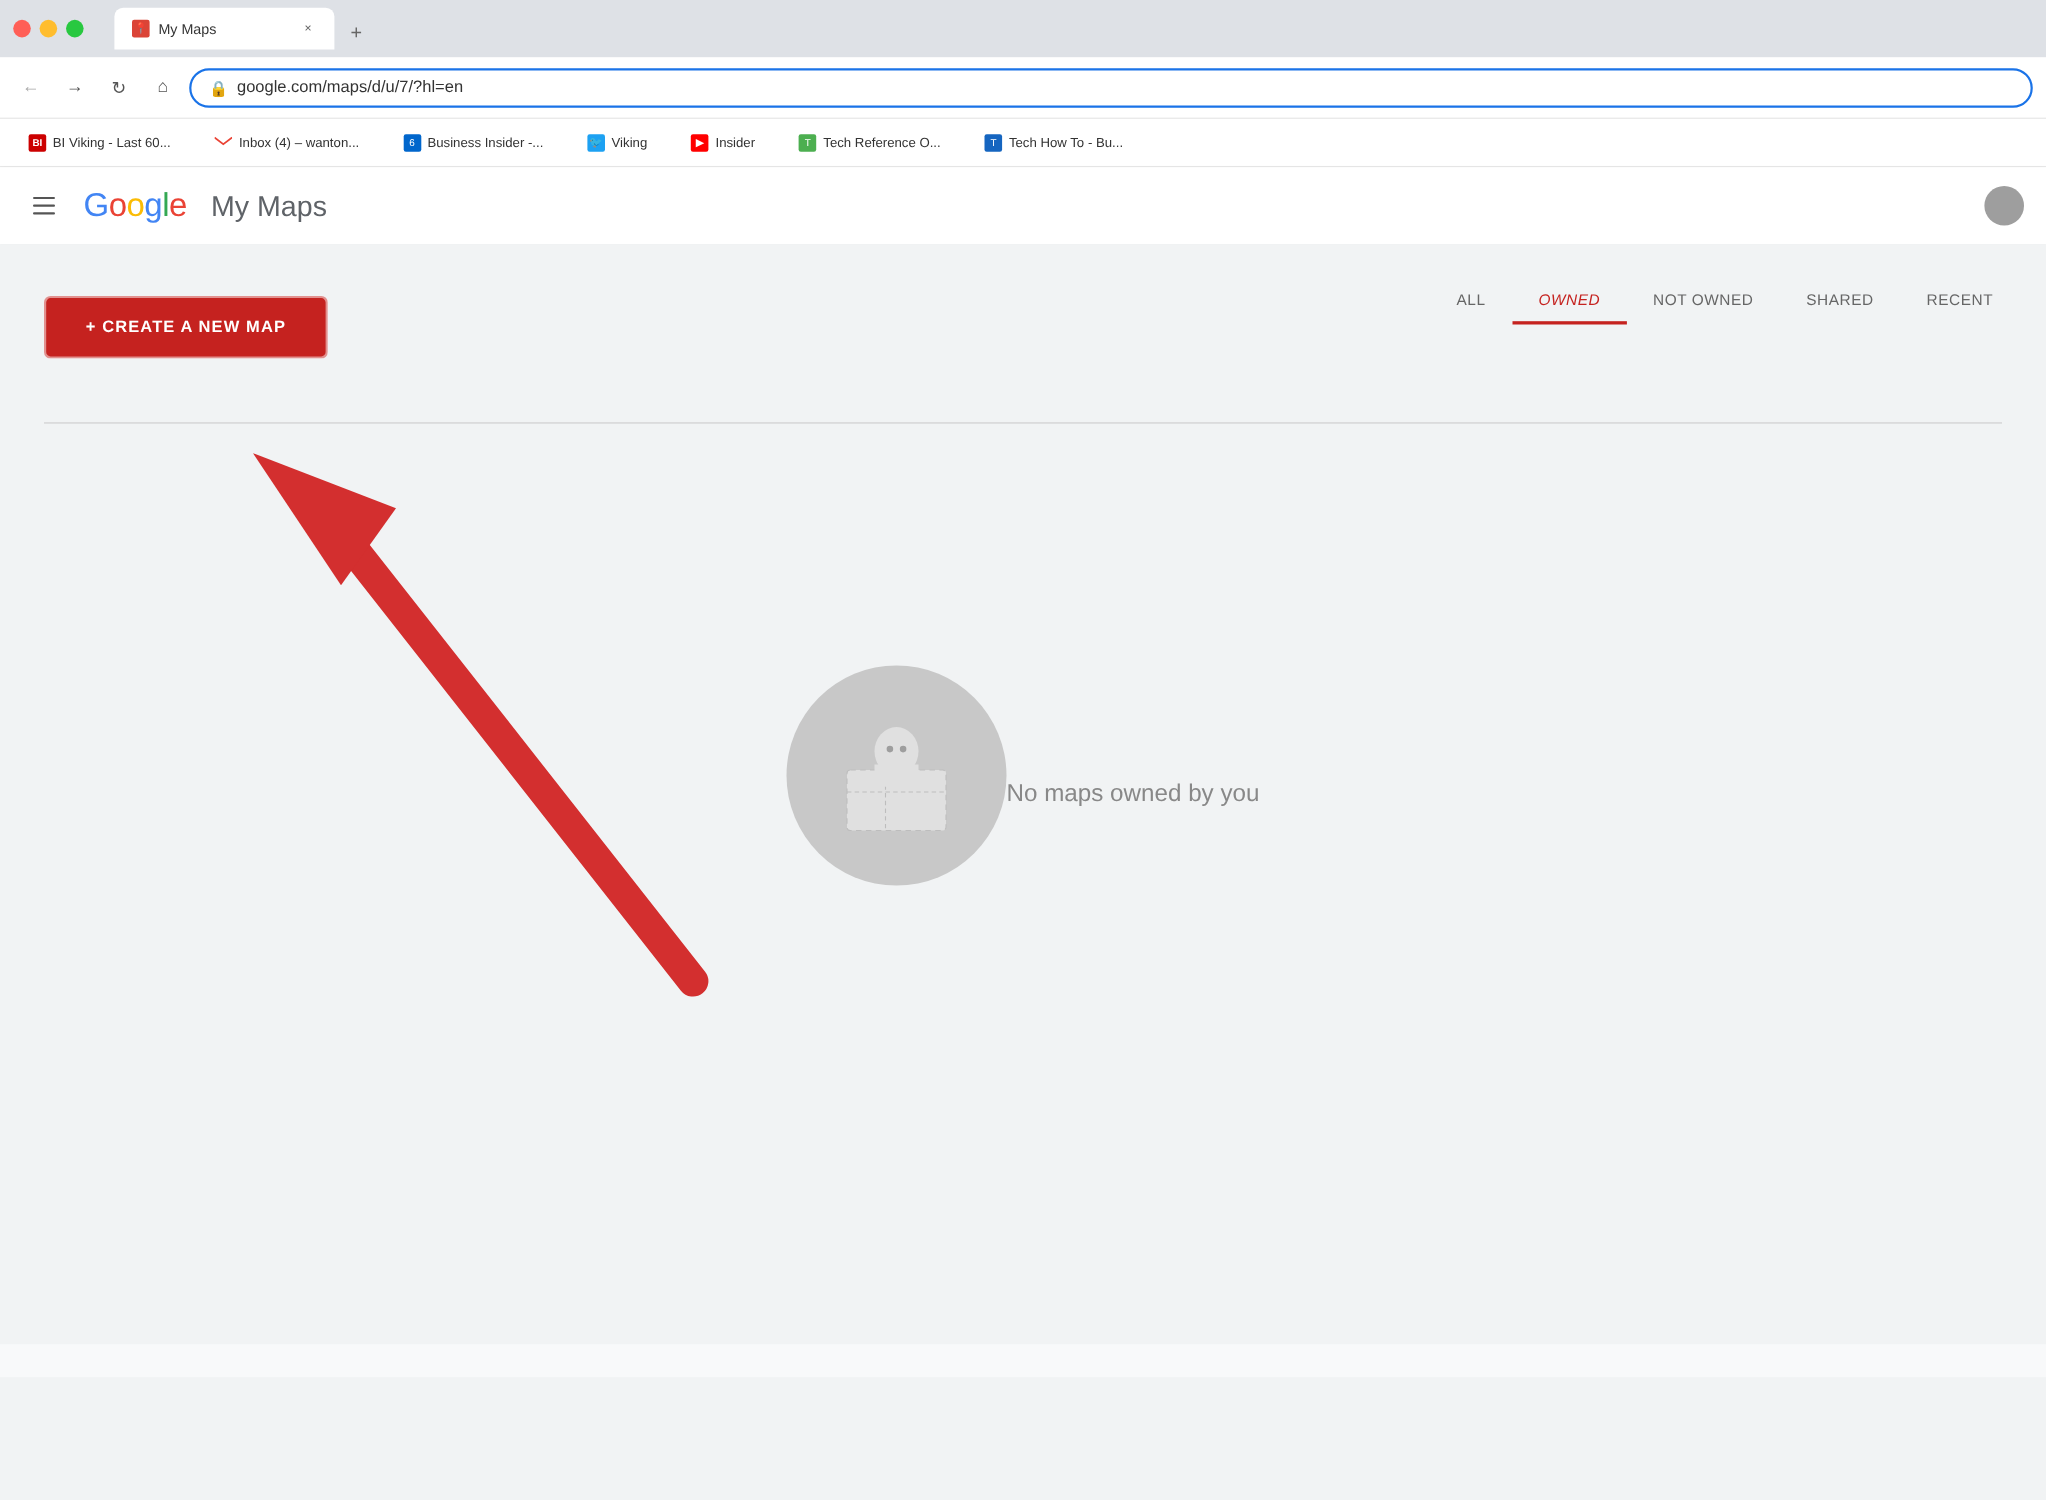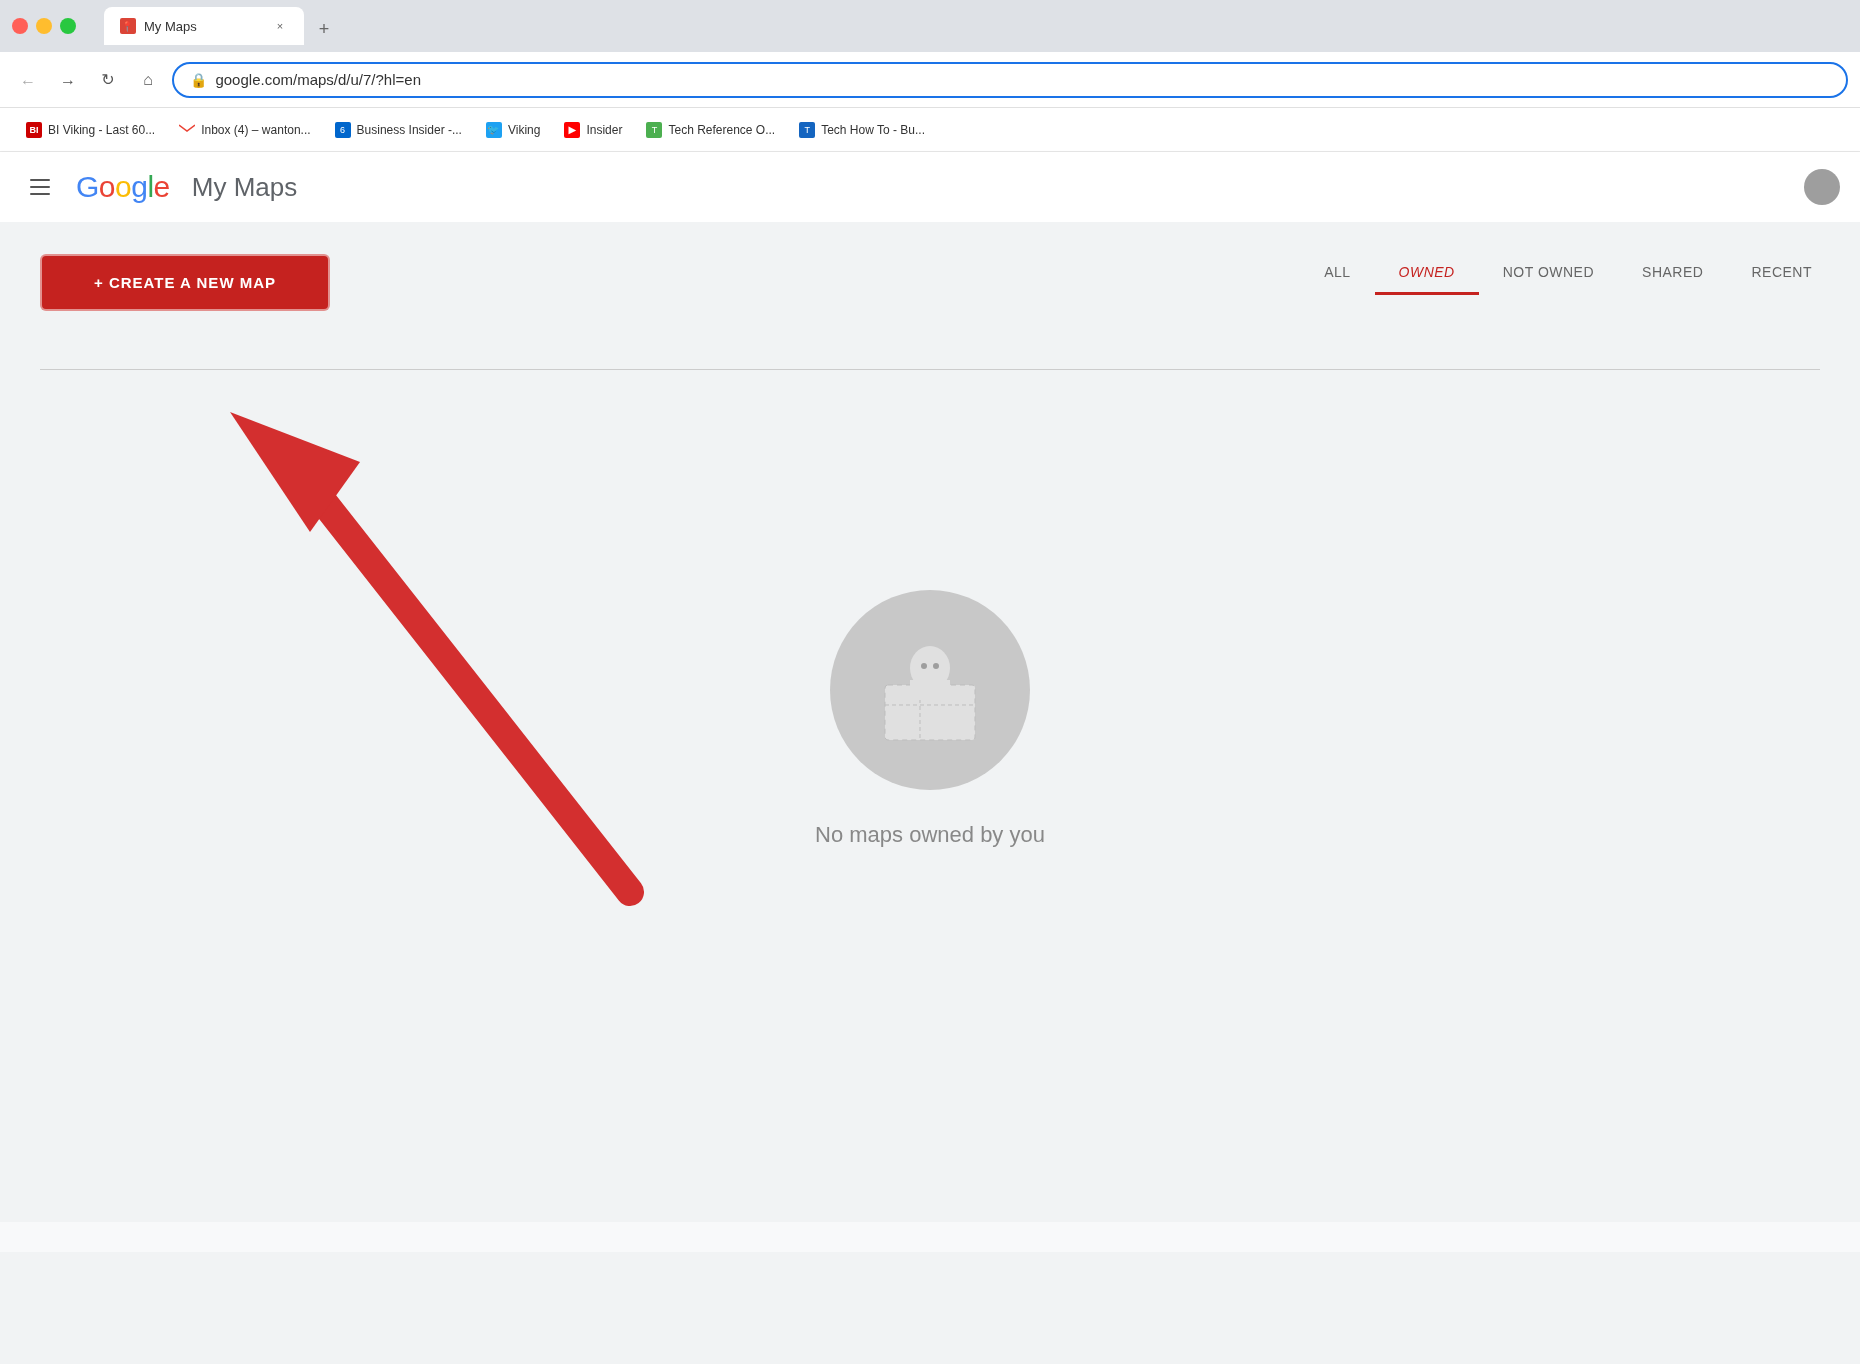--- a/index.html
+++ b/index.html
@@ -166,21 +166,21 @@
       color: #333;
       font-size: 15px;
     }
 
     .bookmarks-bar {
       background: #ffffff;
       height: 44px;
       display: flex;
       align-items: center;
       padding: 0 16px;
-      gap: 4px;
+      gap: 20px;
       border-bottom: 1px solid #e8e8e8;
     }
 
     .bookmark-item {
       display: flex;
       align-items: center;
       gap: 6px;
       padding: 4px 10px;
       border-radius: 4px;
       cursor: pointer;
@@ -300,28 +300,28 @@
       border-bottom: 3px solid #c5221f;
       font-style: italic;
     }
 
     
     .create-btn {
       background: #c5221f;
       color: white;
       border: 2px solid rgba(255,255,255,0.5);
       border-radius: 6px;
-      padding: 18px 52px;
+      padding: 18px 36px;
       font-size: 15px;
       font-weight: 600;
       letter-spacing: 1px;
       cursor: pointer;
       text-transform: uppercase;
       display: inline-block;
-      margin-top: 2px;
+      margin-top: 17px;
     }
 
     .divider-line {
       height: 1px;
       background: #ccc;
       margin-top: 58px;
     }
 
     
     .arrow-container {
@@ -329,21 +329,21 @@
       top: 110px;
       left: 50px;
       width: 650px;
       height: 580px;
       pointer-events: none;
     }
 
     
     .empty-state {
       display: flex;
-      flex-direction: column;
+      flex-direction: row;
       align-items: center;
       justify-content: center;
       padding-top: 220px;
     }
 
     .ghost-map-icon {
       width: 200px;
       height: 200px;
       background: #c8c8c8;
       border-radius: 50%;

